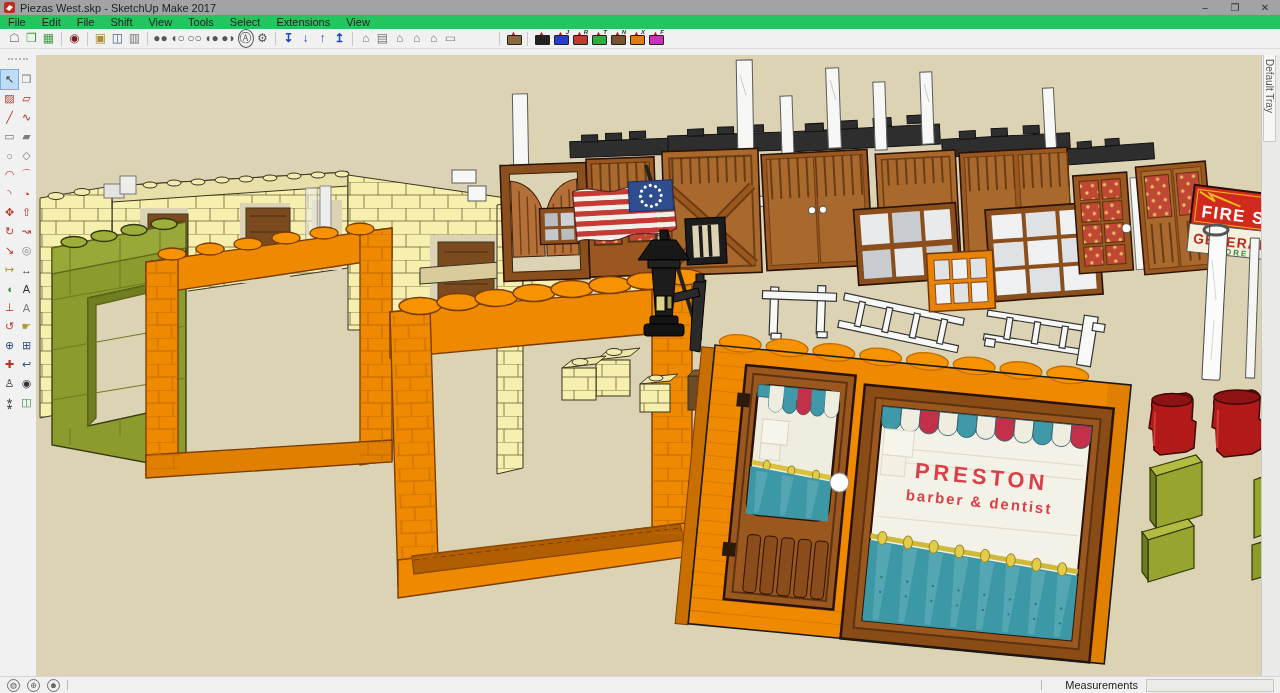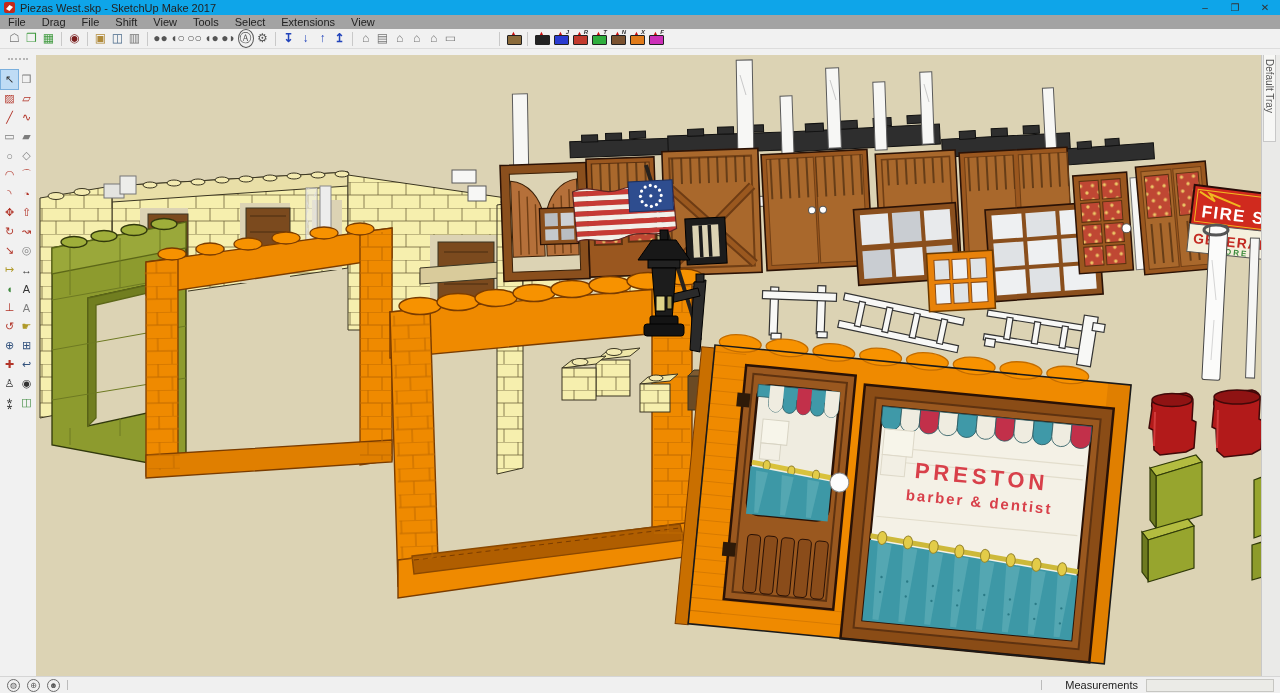--- a/index.html
+++ b/index.html
@@ -1,25 +1,25 @@
 <!DOCTYPE html>
 <html><head>
 <meta charset="utf-8">
 <style>
   html,body{margin:0;padding:0}
   body{width:1280px;height:693px;overflow:hidden;position:relative;background:#fff;
        font-family:"Liberation Sans",sans-serif;-webkit-font-smoothing:antialiased}
   
-  .titlebar{position:absolute;left:0;top:0;width:1280px;height:15px;background:#0ea5e9;
+  .titlebar{position:absolute;left:0;top:0;width:1280px;height:15px;background:#a3a3a3;
             display:flex;align-items:center;font-size:11px;color:#222}
   .sk-logo{width:11px;height:11px;margin:0 5px 0 4px;flex:0 0 auto}
   .win-controls{margin-left:auto;display:flex}
   .win-btn{width:30px;height:15px;text-align:center;font-size:10px;line-height:15px;color:#333}
   
-  .menubar{position:absolute;left:0;top:15px;width:1280px;height:14px;background:#a3a3a3;
+  .menubar{position:absolute;left:0;top:15px;width:1280px;height:14px;background:#22c55e;
            display:flex;align-items:center;font-size:11px;color:#222}
   .menu-item{padding:0 8px;line-height:14px}
   
   .toolbar{position:absolute;left:0;top:29px;width:1280px;height:19px;background:#f1f1f1;
            display:flex;align-items:center;border-bottom:1px solid #dcdcdc;font-size:12px}
   .tgroup{display:flex;align-items:center;height:19px}
   .tbtn{min-width:17px;height:17px;display:flex;align-items:center;justify-content:center;
         color:#555;font-size:12px;line-height:17px}
   .tbtn i{font-style:normal}
   .sep{width:1px;height:14px;background:#c9c9c9;margin:0 4px;flex:0 0 auto}
@@ -67,21 +67,21 @@
   <span>Piezas West.skp - SketchUp Make 2017</span>
   <div class="win-controls">
     <span class="win-btn">–</span>
     <span class="win-btn">❐</span>
     <span class="win-btn">✕</span>
   </div>
 </div>
 
 <div class="menubar">
   <span class="menu-item">File</span>
-  <span class="menu-item">Drag</span>
+  <span class="menu-item">Edit</span>
   <span class="menu-item">File</span>
   <span class="menu-item">Shift</span>
   <span class="menu-item">View</span>
   <span class="menu-item">Tools</span>
   <span class="menu-item">Select</span>
   <span class="menu-item">Extensions</span>
   <span class="menu-item">View</span>
 </div>
 
 <div class="toolbar">

